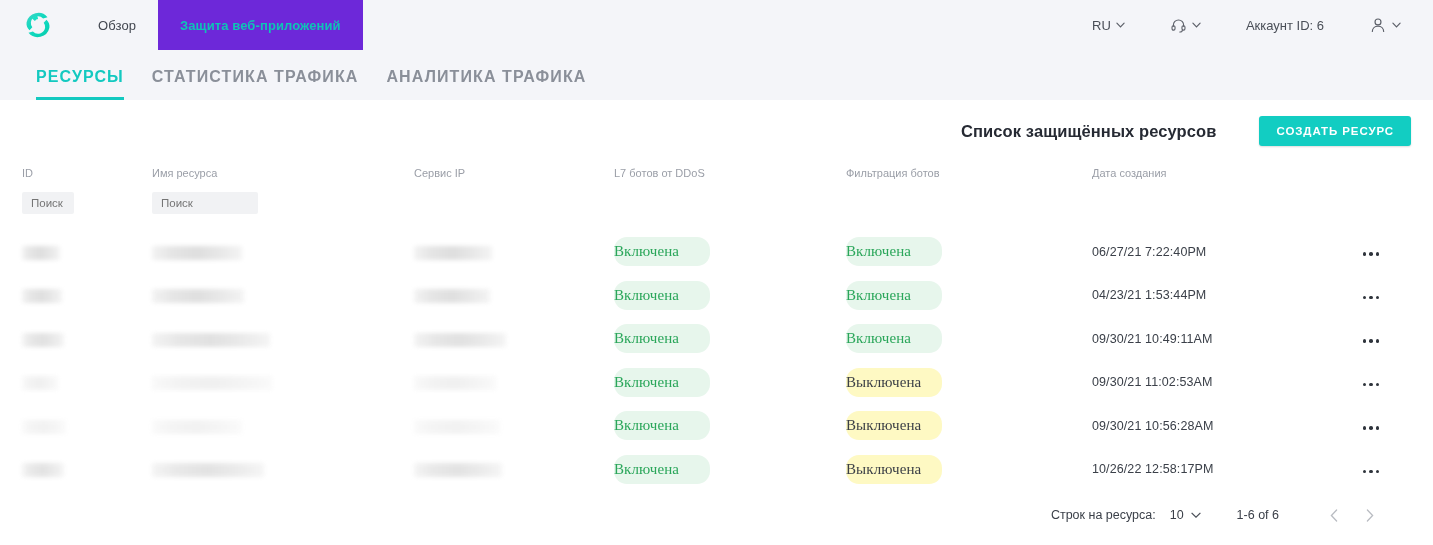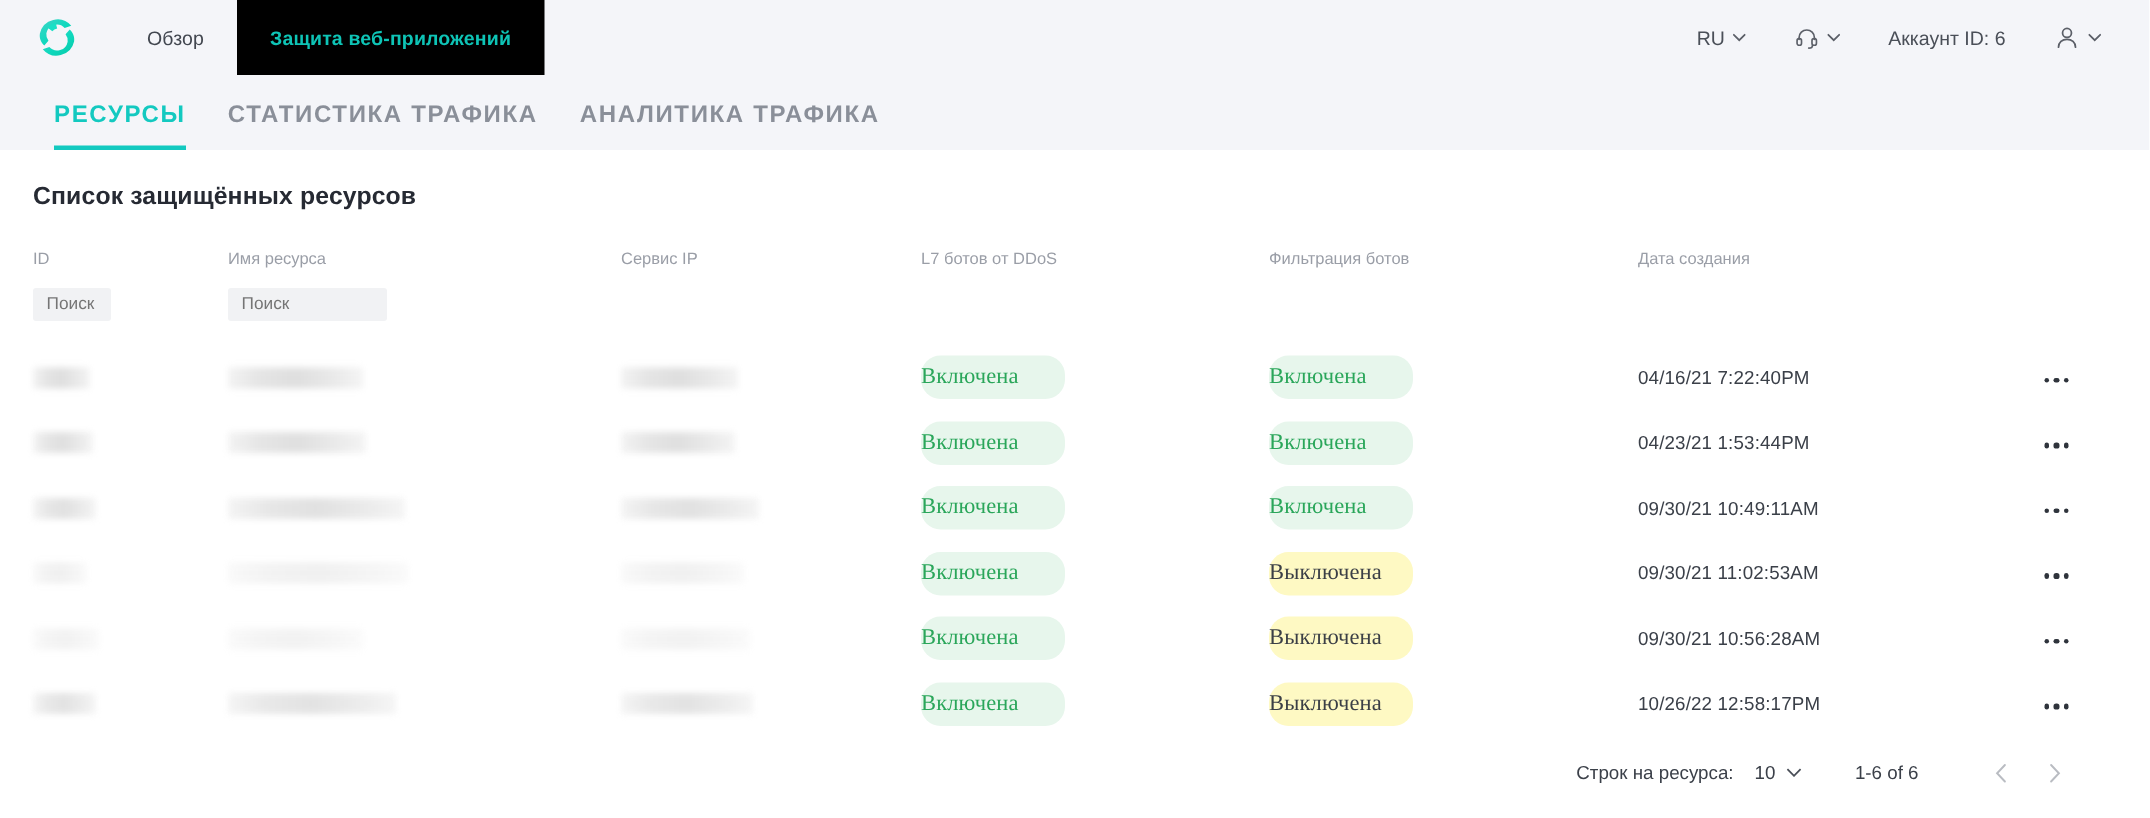--- a/index.html
+++ b/index.html
@@ -40,30 +40,30 @@
     display: flex;
     align-items: center;
     padding: 0 22px;
     font-size: 13px;
     color: #424750;
     letter-spacing: .1px;
     cursor: pointer;
     white-space: nowrap;
   }
   .nav-item.active {
-    background: #000000;
+    background: #6d28d9;
     color: #0ec4b6;
     font-weight: 600;
   }
 
   .topbar-spacer { flex: 1 1 auto; }
 
   .topbar-right {
     display: flex;
-    gap: 4px;
+    gap: 17px;
     padding-right: 18px;
     flex: 0 0 auto;
   }
 
   .tb-btn {
     display: flex;
     align-items: center;
     gap: 5px;
     font-size: 13px;
     color: #4a4f58;
@@ -104,21 +104,21 @@
     height: 3px;
     background: #13c9c0;
   }
 
   
   .content { background: #fff; padding: 0 22px; position: relative; }
 
   .page-head {
     display: flex;
     align-items: center;
-    justify-content: space-between;
+    justify-content: flex-end;
     height: 62px;
     gap: 43px;
   }
   .page-title { font-size: 16.5px; font-weight: 700; color: #262a33; letter-spacing: .1px; }
 
   .create-btn {
     background: #12cdc2;
     color: #fff;
     border: none;
     border-radius: 3px;
@@ -316,20 +316,21 @@
     </div>
     <div class="tab">
       <span>АНАЛИТИКА ТРАФИКА</span>
     </div>
   </div>
 
   <div class="content">
 
     <div class="page-head">
       <div class="page-title">Список защищённых ресурсов</div>
+      <button class="create-btn">СОЗДАТЬ РЕСУРС</button>
     </div>
 
     <table class="res-table">
       <colgroup>
         <col class="col-id">
           <col class="col-name">
           <col class="col-ip">
         <col class="col-l7">
           <col class="col-bots">
           <col class="col-date">
@@ -361,21 +362,21 @@
         </tr>
       </thead>
 
       <tbody class="body-rows">
           <tr>
             <td><span class="redact fade1" style="width: 38px;"></span></td>
             <td><span class="redact fade1" style="width: 90px;"></span></td>
             <td><span class="redact fade1" style="width: 78px;"></span></td>
             <td><span class="badge on">Включена</span></td>
             <td><span class="badge on">Включена</span></td>
-            <td class="date-cell">04/16/21 7:22:40PM</td>
+            <td class="date-cell">06/27/21 7:22:40PM</td>
             <td style="text-align: right; padding-right: 30px;"><span class="kebab">
                 <i></i>
                 <i></i>
                 <i></i>
               </span></td>
           </tr>
           <tr>
             <td><span class="redact fade2" style="width: 40px;"></span></td>
             <td><span class="redact fade2" style="width: 92px;"></span></td>
             <td><span class="redact fade2" style="width: 76px;"></span></td>

